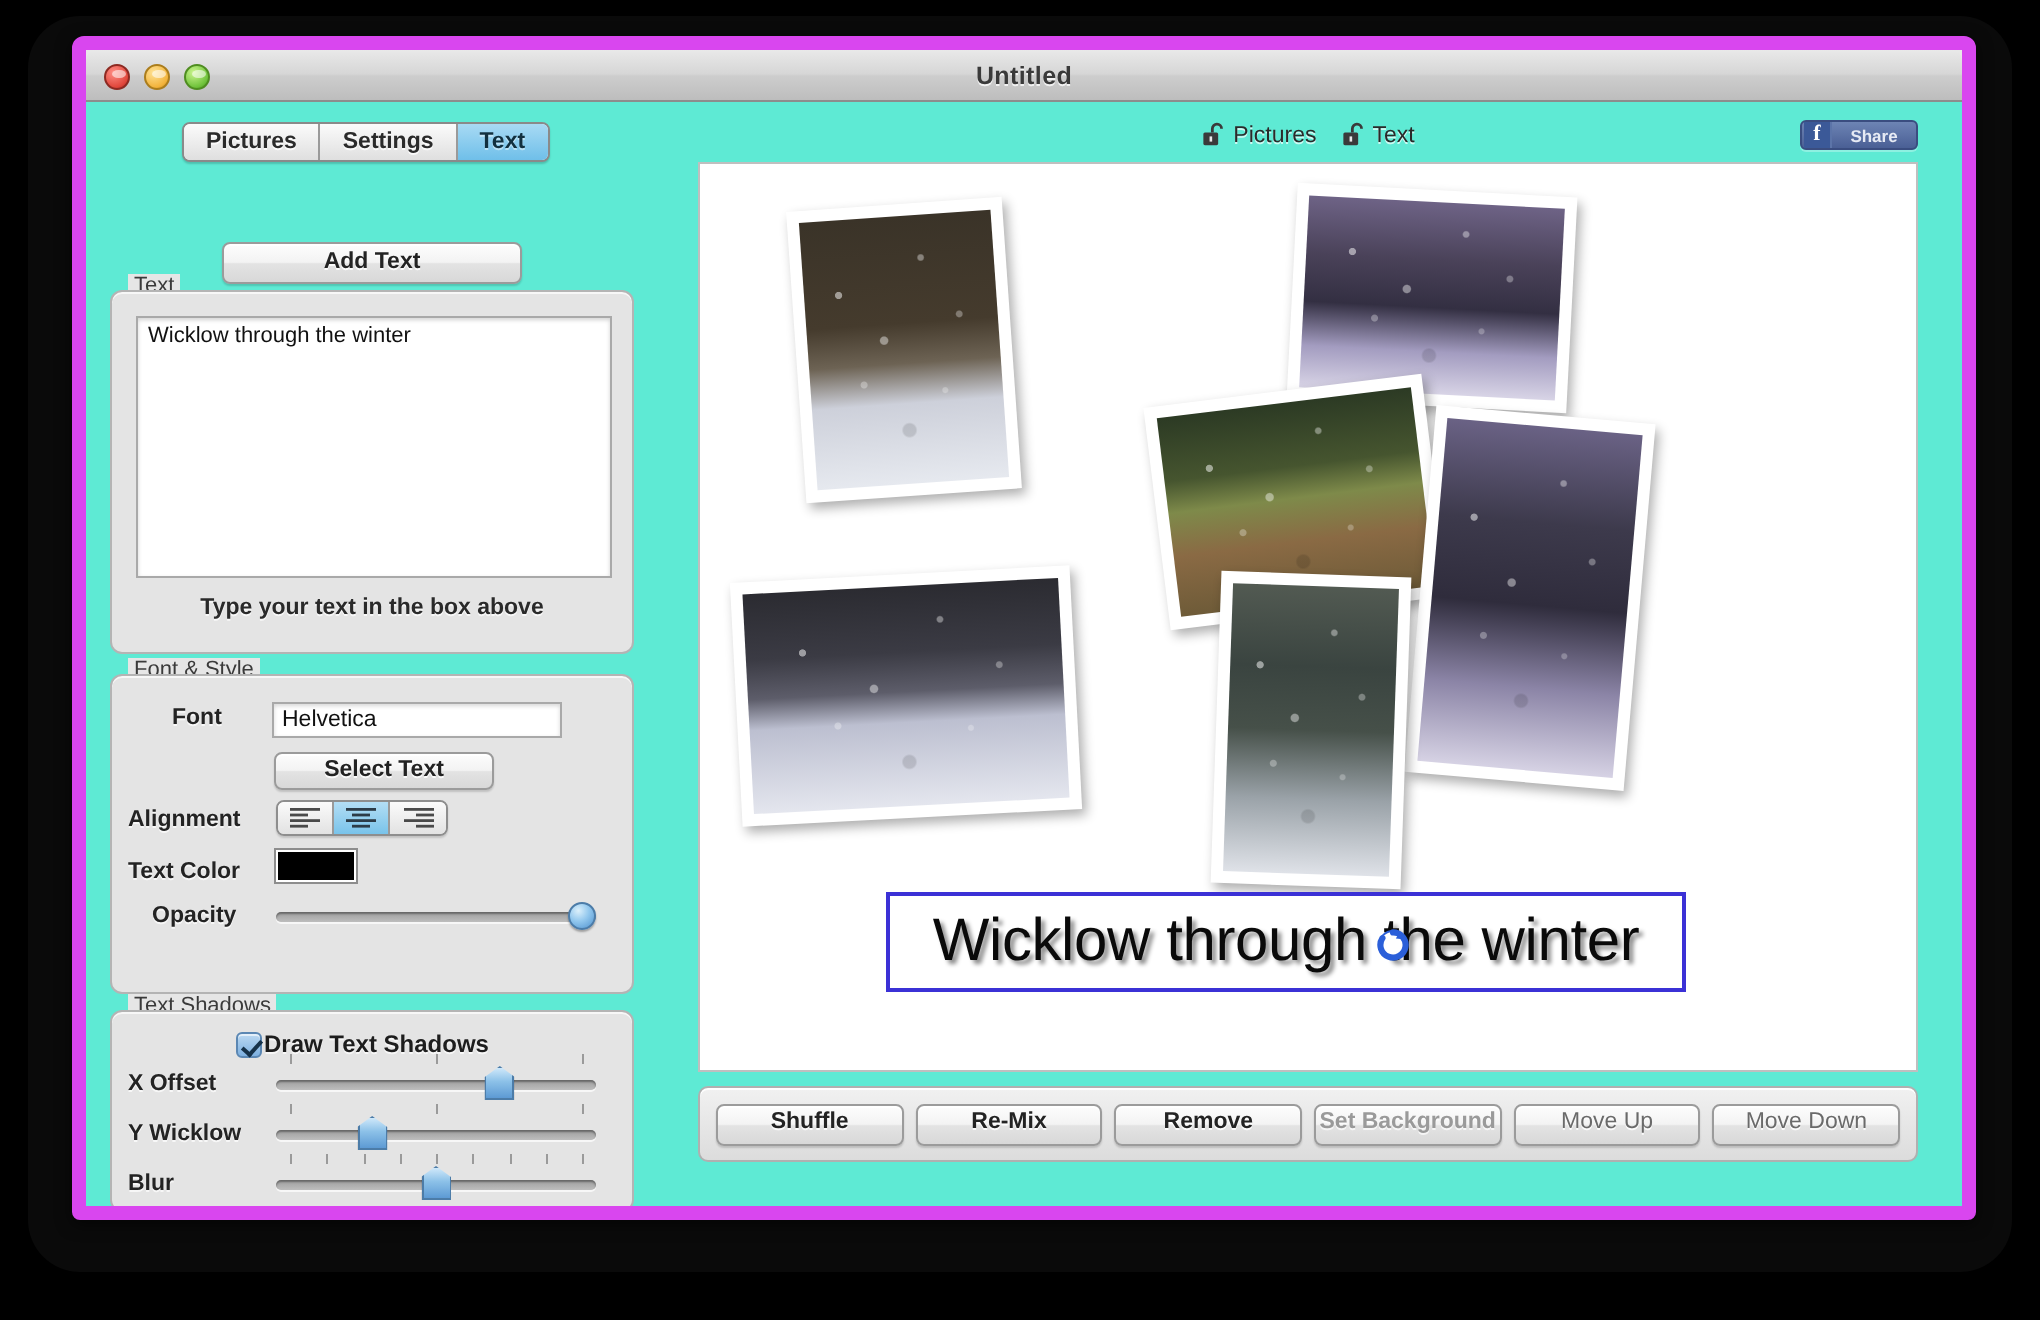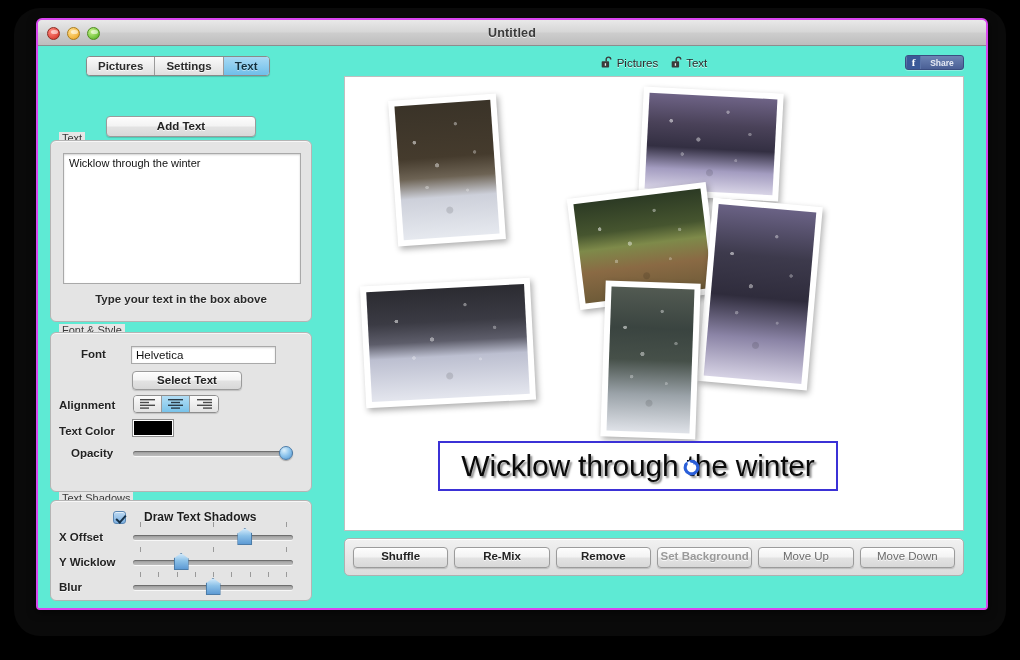--- a/index.html
+++ b/index.html
@@ -20,21 +20,21 @@
     left: 14px; top: 8px; width: 992px; height: 628px;
     background: #0a0a0a;
     border-radius: 26px;
   }
 
   
   #window {
     position: absolute;
     left: 36px; top: 18px; width: 952px; height: 592px;
     background: #e8e8e8;
-    border: 2px solid #d946ef;
+    border: 7px solid #d946ef;
     border-radius: 6px 6px 4px 4px;
     overflow: hidden;
     box-shadow: 0 2px 8px rgba(0,0,0,.6);
   }
 
   
   #titlebar {
     position: relative;
     height: 26px;
     background: linear-gradient(to bottom,#e9e9e9 0%,#d6d6d6 48%,#cdcdcd 52%,#bdbdbd 100%);
@@ -220,21 +220,21 @@
   }
   .ticks { position: absolute; left: 0; right: 0; top: -7px; height: 6px; }
   .ticks i {
     position: absolute; top: 0; width: 1px; height: 5px;
     background: #9a9a9a;
   }
 
   
   #grpShadow { left: 0; top: 444px; width: 262px; height: 101px; }
   #lblShadow { left: 9px; top: 436px; }
-  #chkRow { position: absolute; left: 62px; top: 9px; display: flex; align-items: center; gap: 18px; }
+  #chkRow { position: absolute; left: 62px; top: 9px; display: flex; align-items: center; gap: 1px; }
   .checkbox {
     width: 13px; height: 13px; border-radius: 3px;
     background: linear-gradient(to bottom,#bcd9f2,#7db0e0);
     border: 1px solid #5b87b3;
     position: relative;
     box-shadow: inset 0 1px 0 rgba(255,255,255,.6);
     cursor: default;
   }
   .checkbox::after {
     content:''; position:absolute; left:3.5px; top:1px; width:4px; height:8px;

